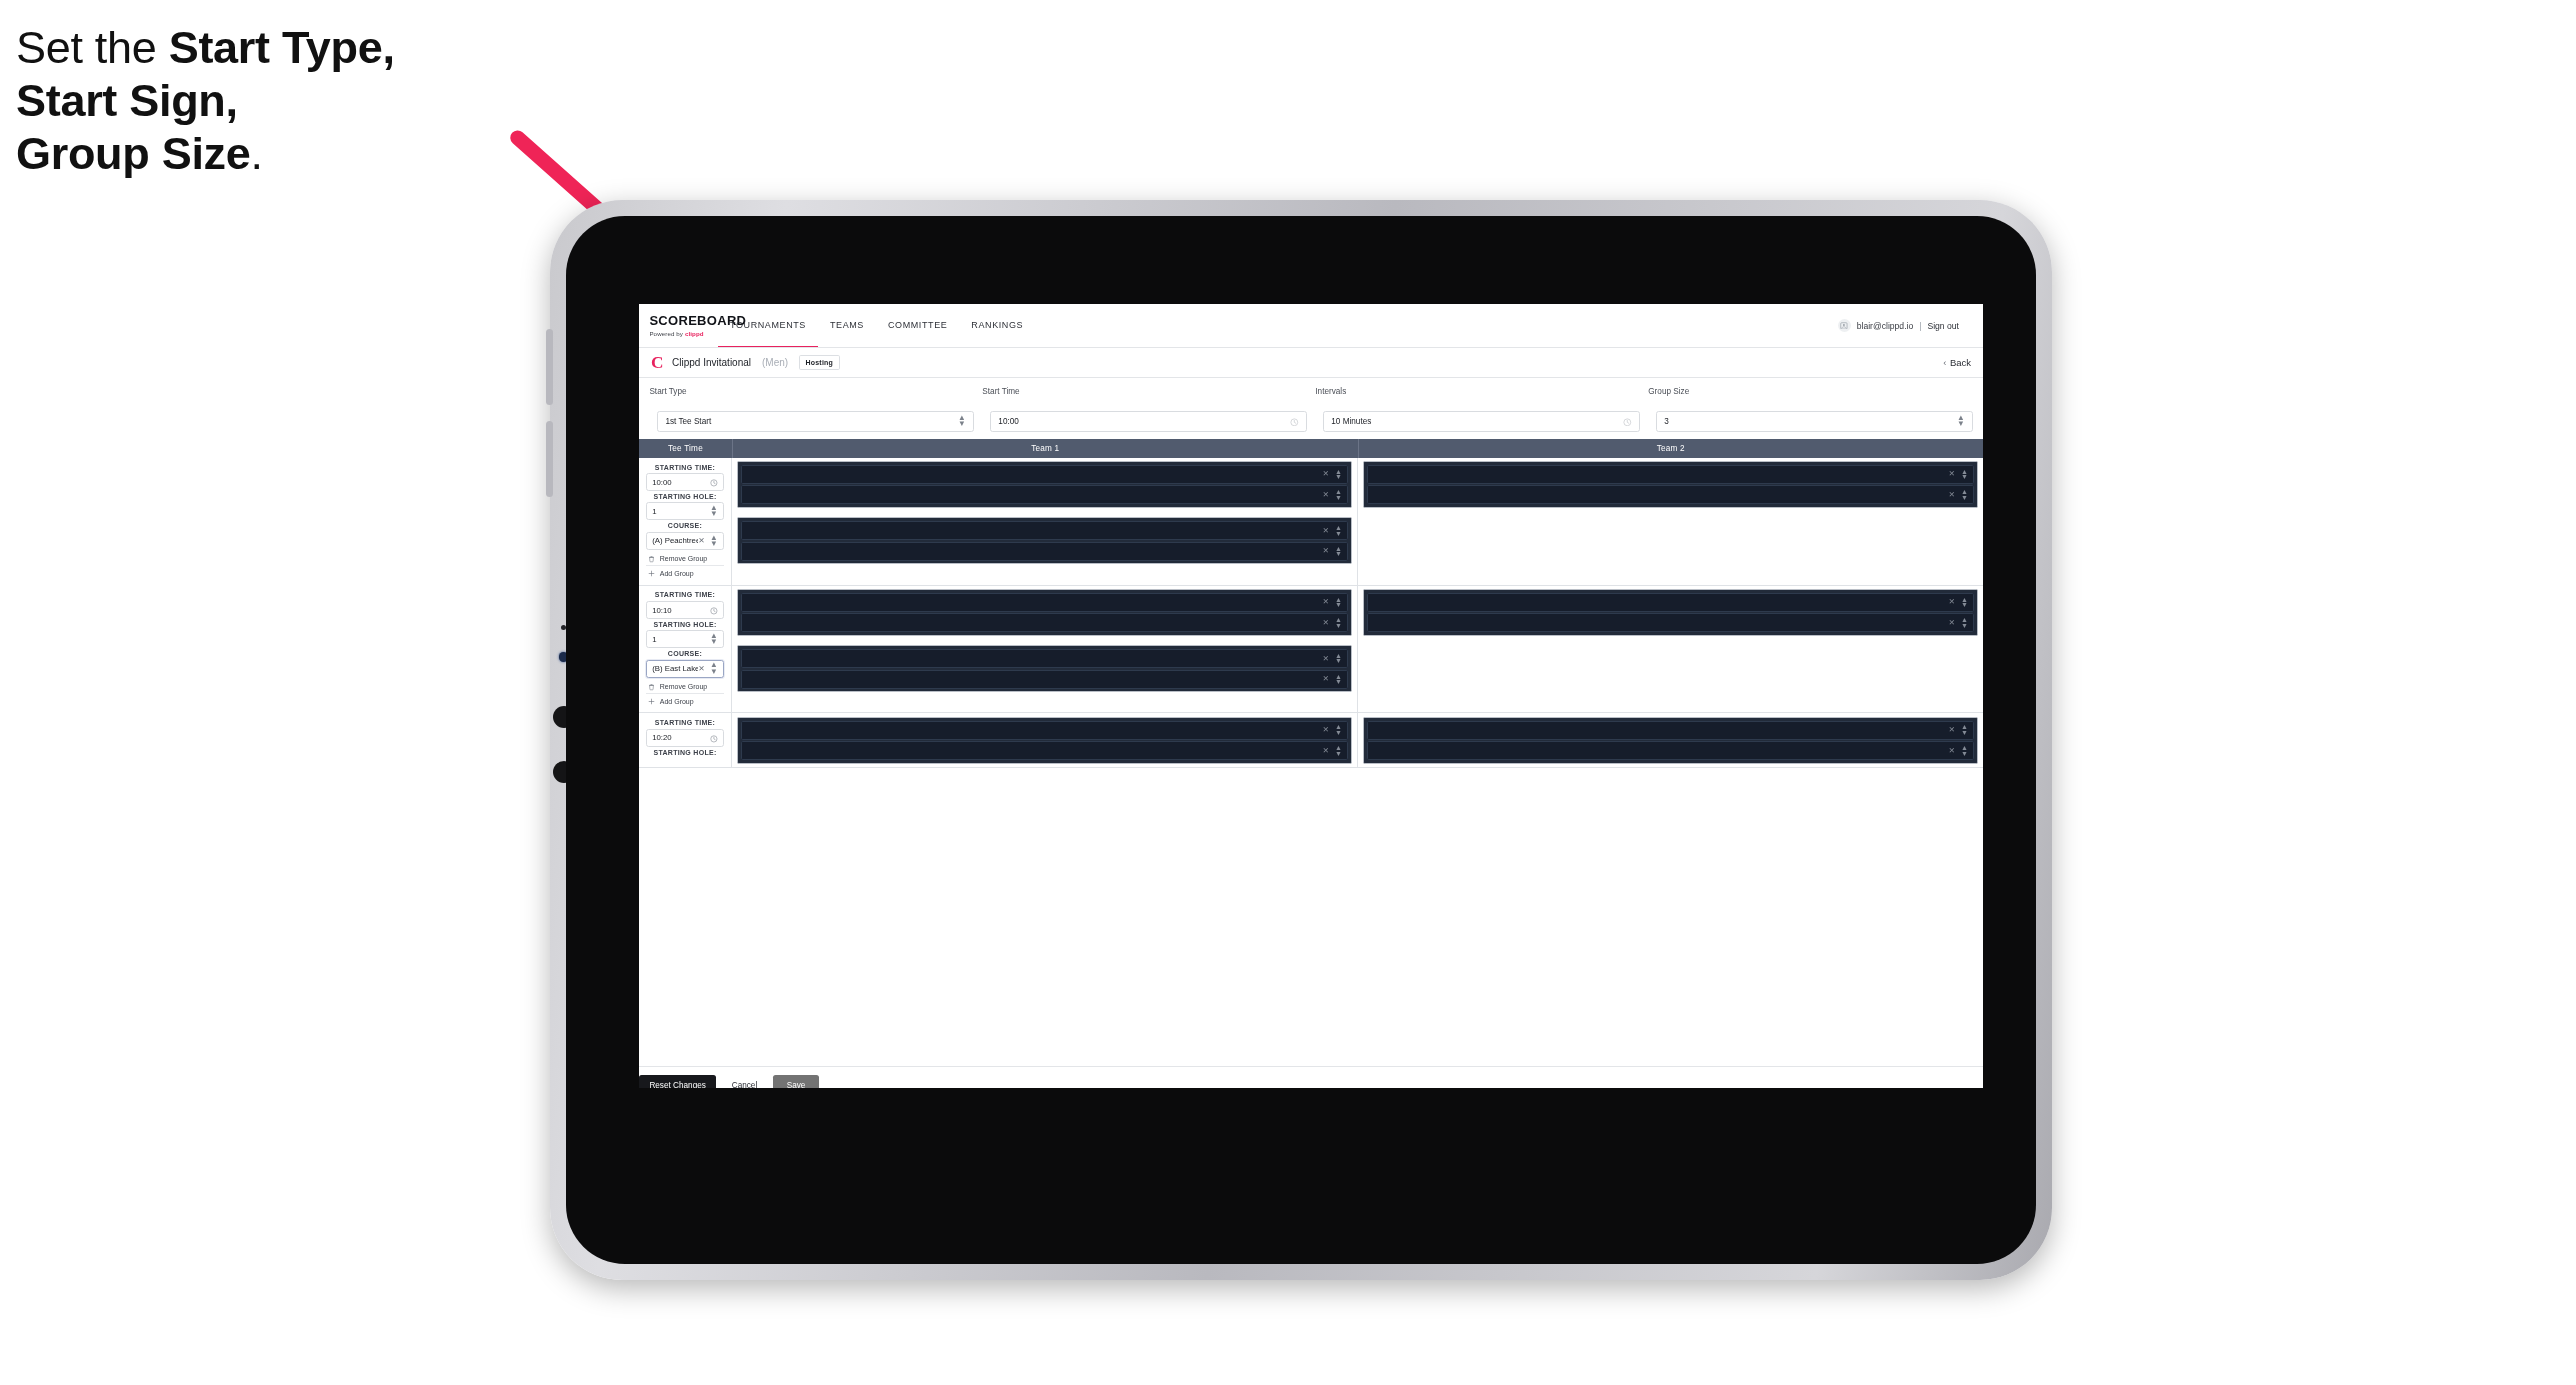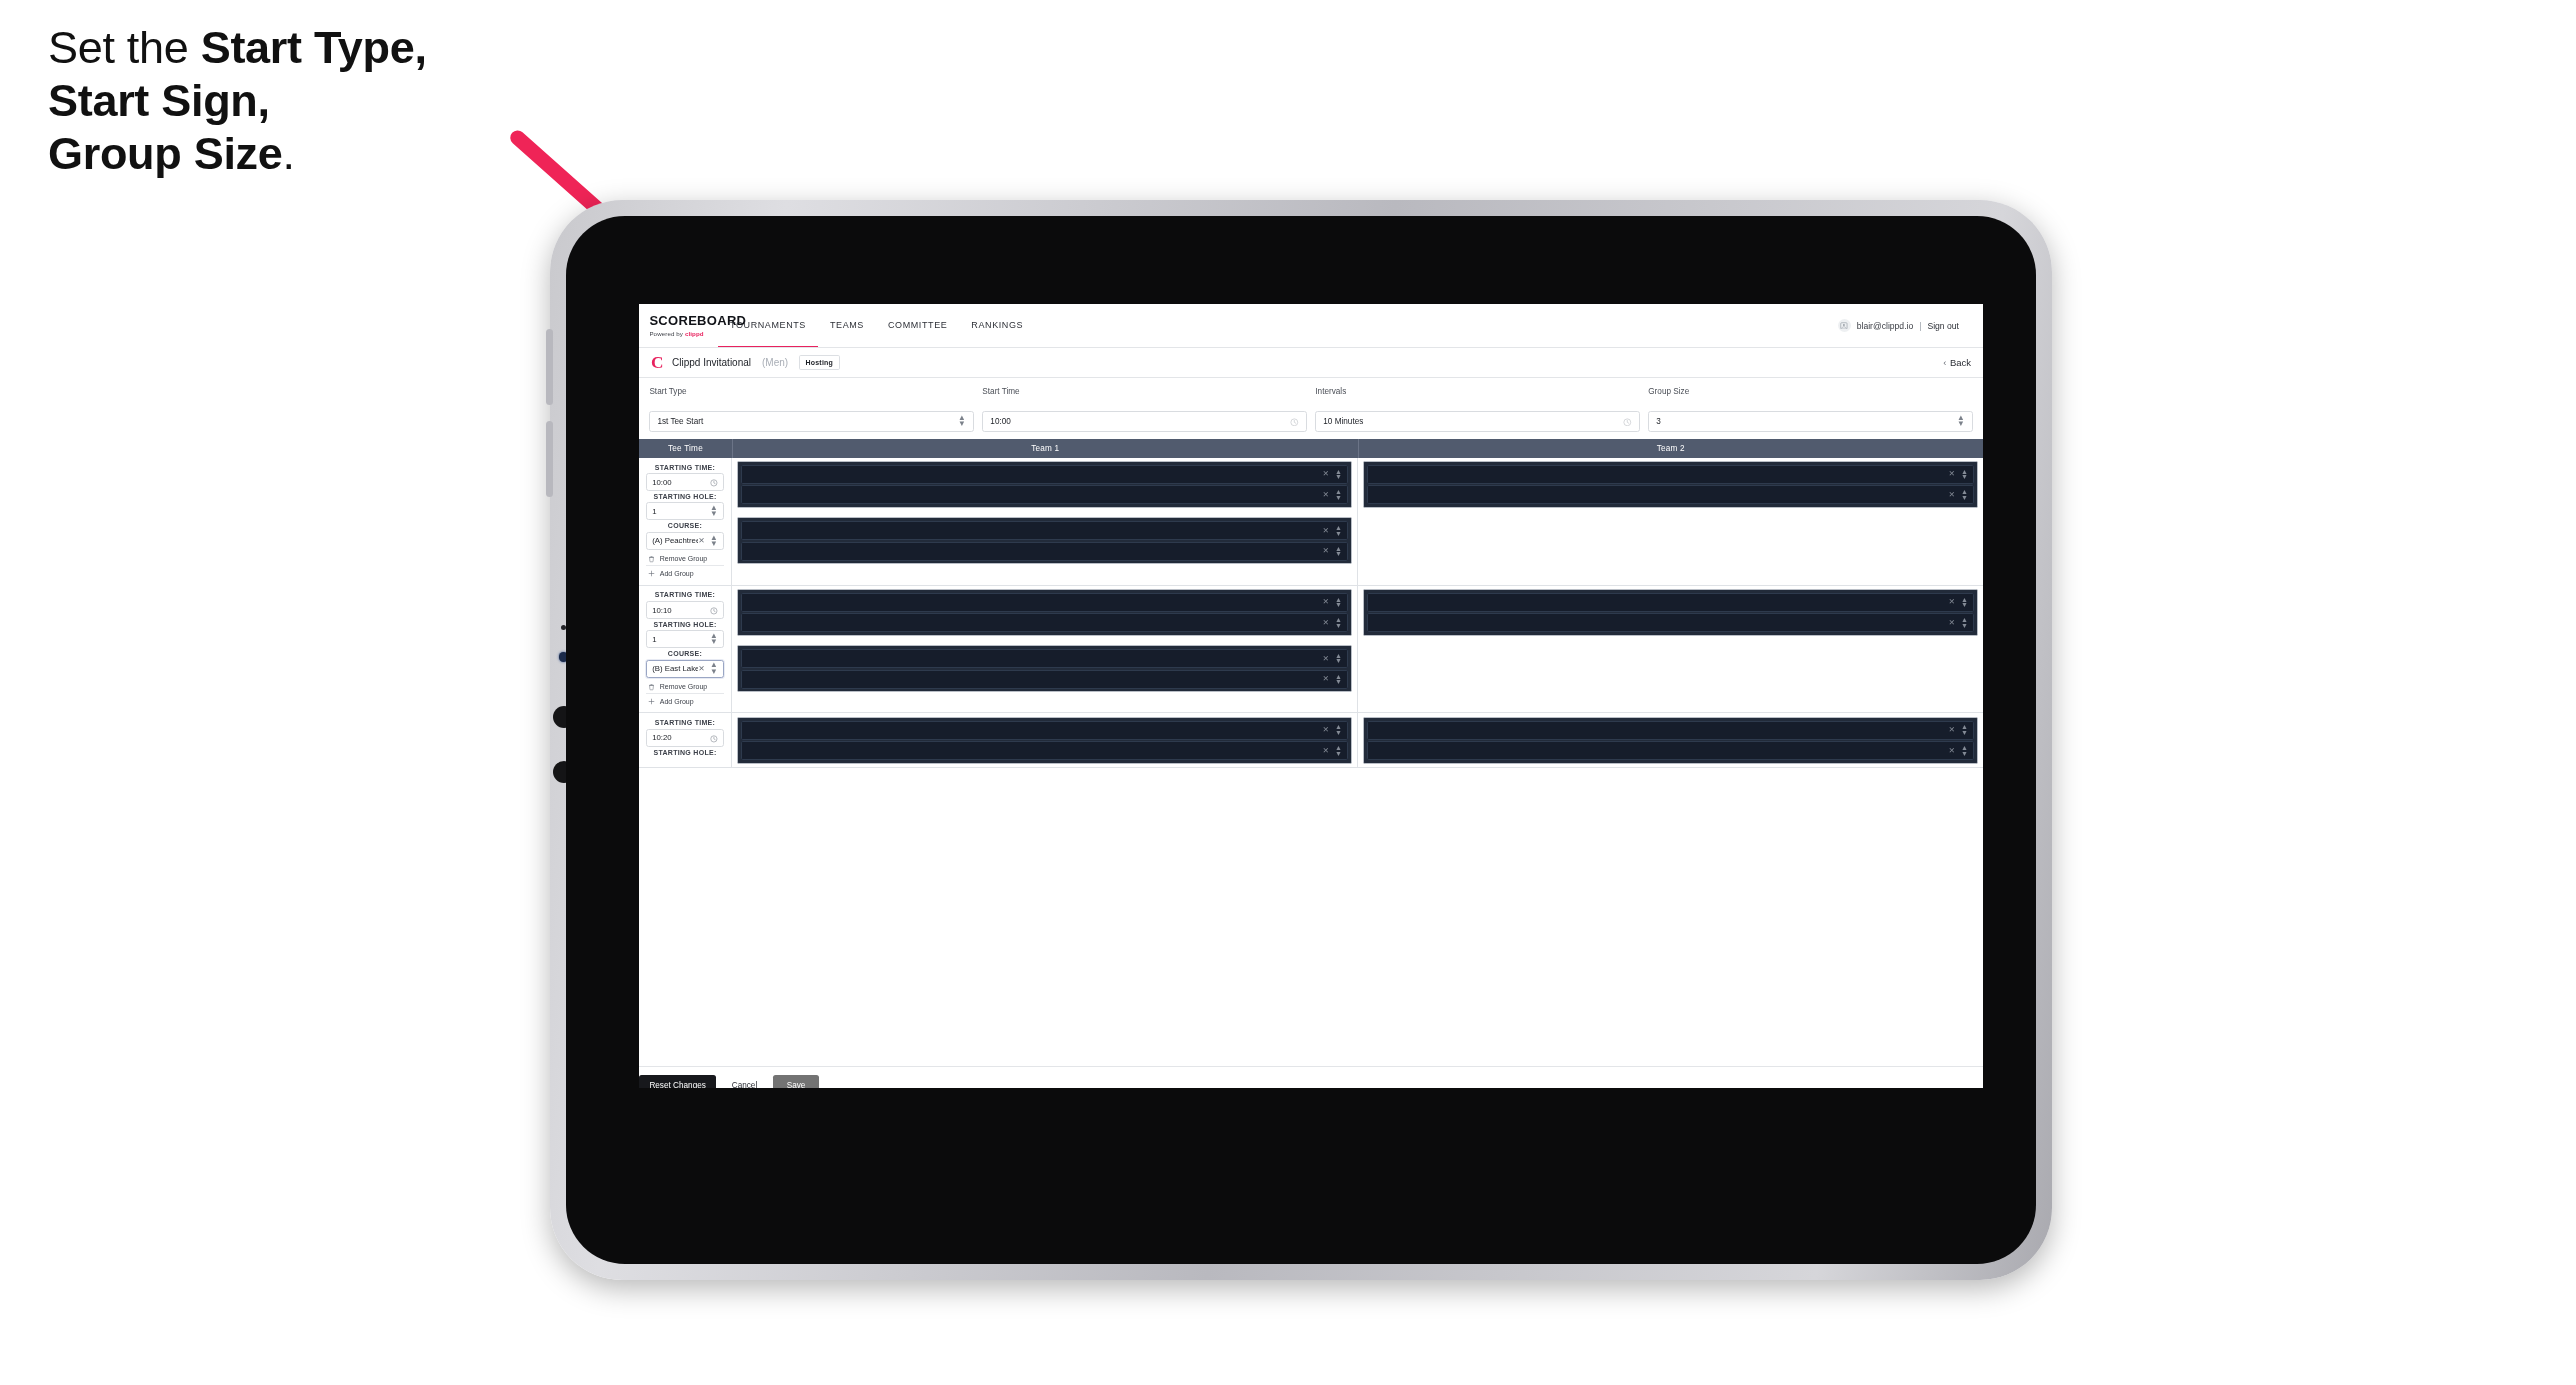--- a/index.html
+++ b/index.html
@@ -3,21 +3,21 @@
 <meta charset="utf-8">
 <style>
   html,body{margin:0;padding:0;}
   body{
     width:2576px;height:1386px;background:#ffffff;overflow:hidden;position:relative;
     font-family:"Liberation Sans", sans-serif;
   }
 
   
   #caption{
-    position:absolute;left:48px;top:21px;width:535px;
+    position:absolute;left:16px;top:21px;width:535px;
     font-size:45px;line-height:1.18;color:#111111;font-weight:400;letter-spacing:-0.3px;
   }
   #caption .b{font-weight:700;}
 
   
   #arrow{position:absolute;left:509px;top:129px;width:362px;height:345px;pointer-events:none;}
 
   
   #tablet{
     position:absolute;left:550px;top:200px;width:1502px;height:1080px;
@@ -69,21 +69,21 @@
   }
   #back-link{margin-left:auto;display:flex;align-items:center;gap:3.5px;font-size:9.5px;color:#2c2f36;cursor:pointer;}
   #back-chev{font-size:9.5px;color:#6a6f78;}
 
   
   #settings{display:flex;padding:8.6px 10.4px 7px 10.4px;gap:8.6px;background:#fff;}
   .fieldcol{flex:1;min-width:0;}
   .flabel{font-size:8.2px;color:#4a4e56;margin-bottom:15px;}
   .fctrl{
     height:21px;border:0.9px solid #d9dce0;border-radius:2.6px;background:#fff;
-    display:flex;align-items:center;padding:0 7px;box-sizing:border-box;
+    display:flex;align-items:center;padding:0 7px;box-sizing:border-box;margin-left:8px;
   }
   .fval{font-size:8.2px;color:#1c1f25;flex:1;white-space:nowrap;overflow:hidden;}
   .stepper{font-size:7.8px;color:#7b818a;line-height:.8;text-align:center;}
   .clockico{opacity:.55;}
 
   
   #tablehead{display:flex;background:#515b6e;height:19px;align-items:stretch;}
   #tablehead .th{
     display:flex;align-items:center;justify-content:center;color:#fff;font-size:8.2px;letter-spacing:0.2px;
   }

